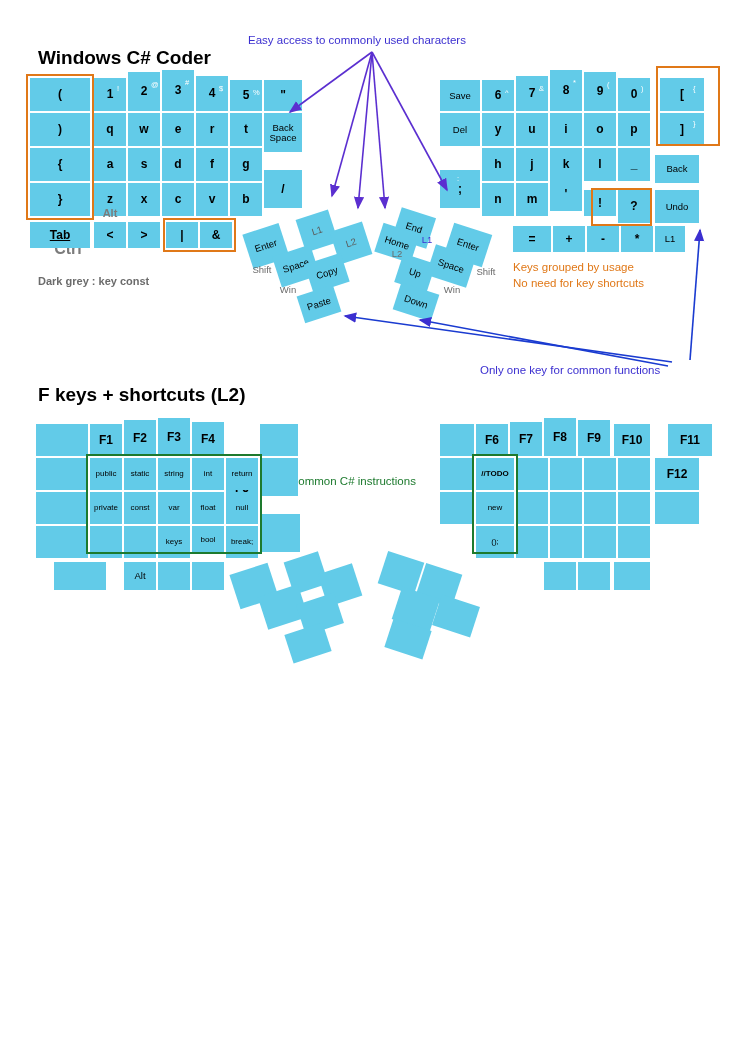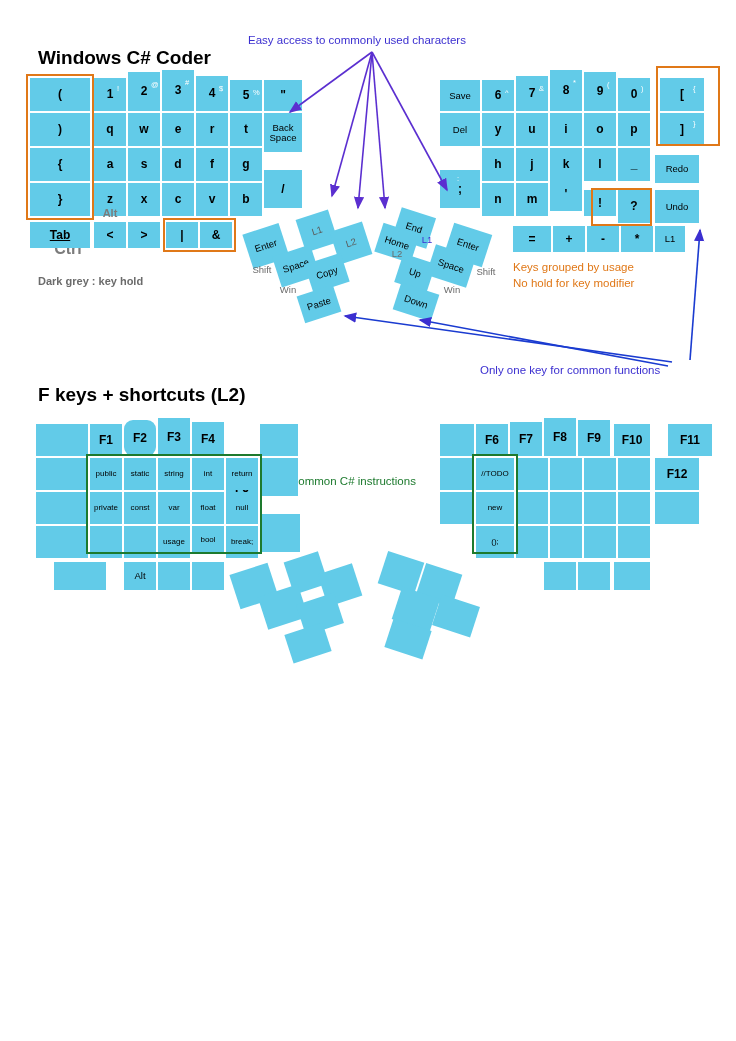--- a/index.html
+++ b/index.html
@@ -33,23 +33,23 @@
   svg.arrows{position:absolute;left:0;top:0;width:736px;height:1041px;overflow:visible;pointer-events:none;}
 </style>
 </head>
 <body>
 
 <div class="layer">
 
   <div class="title" style="left:38px;top:47px;">Windows C# Coder</div>
 
   <div class="note blue" style="left:248px;top:34px;">Easy access to commonly used characters</div>
-  <div class="note grey" style="left:38px;top:275px;">Dark grey : key hold</div>
+  <div class="note grey" style="left:38px;top:275px;">Dark grey : key const</div>
   <div class="note orange" style="left:513px;top:261px;">Keys grouped by usage</div>
-  <div class="note orange" style="left:513px;top:277px;">No hold for key modifier</div>
+  <div class="note orange" style="left:513px;top:277px;">No need for key shortcuts</div>
   <div class="note blue" style="left:480px;top:364px;">Only one key for common functions</div>
 
   <div class="key" style="left:30px;top:78px;width:60px;height:33px;">(</div>
   <div class="key" style="left:94px;top:78px;width:32px;height:33px;">1</div>
   <div class="key" style="left:128px;top:72px;width:32px;height:39px;">2</div>
   <div class="key" style="left:162px;top:70px;width:32px;height:41px;">3</div>
   <div class="key" style="left:196px;top:76px;width:32px;height:35px;">4</div>
   <div class="key" style="left:230px;top:80px;width:32px;height:31px;">5</div>
   <div class="key" style="left:264px;top:80px;width:38px;height:31px;">"</div>
   <div class="sup" style="left:117px;top:84px;">!</div>
@@ -122,21 +122,21 @@
   <div class="key" style="left:660px;top:113px;width:44px;height:33px;">]</div>
   <div class="sup" style="left:693px;top:119px;">}</div>
 
   <div class="key" style="left:440px;top:170px;width:40px;height:38px;">;</div>
   <div class="sup" style="left:457px;top:174px;">:</div>
   <div class="key" style="left:482px;top:148px;width:32px;height:33px;">h</div>
   <div class="key" style="left:516px;top:148px;width:32px;height:33px;">j</div>
   <div class="key" style="left:550px;top:148px;width:32px;height:33px;">k</div>
   <div class="key" style="left:584px;top:148px;width:32px;height:33px;">l</div>
   <div class="key" style="left:618px;top:148px;width:32px;height:33px;">_</div>
-  <div class="key small" style="left:655px;top:155px;width:44px;height:28px;">Redo</div>
+  <div class="key small" style="left:655px;top:155px;width:44px;height:28px;">Back</div>
 
   <div class="key" style="left:482px;top:183px;width:32px;height:33px;">n</div>
   <div class="key" style="left:516px;top:183px;width:32px;height:33px;">m</div>
   <div class="key" style="left:550px;top:178px;width:32px;height:33px;">'</div>
   <div class="key" style="left:584px;top:190px;width:32px;height:26px;">!</div>
   <div class="key" style="left:618px;top:190px;width:32px;height:33px;">?</div>
   <div class="key small" style="left:655px;top:190px;width:44px;height:33px;">Undo</div>
 
   <div class="key" style="left:513px;top:226px;width:38px;height:26px;">=</div>
   <div class="key" style="left:553px;top:226px;width:32px;height:26px;">+</div>
@@ -161,21 +161,21 @@
   <div class="box orange" style="left:591px;top:188px;width:61px;height:38px;"></div>
 
 </div>
 
 <div class="layer">
   <div class="title" style="left:38px;top:384px;">F keys + shortcuts (L2)</div>
   <div class="note green" style="left:290px;top:475px;">Common C# instructions</div>
 
   <div class="key" style="left:36px;top:424px;width:52px;height:32px;"></div>
   <div class="key" style="left:90px;top:424px;width:32px;height:32px;">F1</div>
-  <div class="key" style="left:124px;top:420px;width:32px;height:36px;border-radius:9px;">F2</div>
+  <div class="key" style="left:124px;top:420px;width:32px;height:36px;">F2</div>
   <div class="key" style="left:158px;top:418px;width:32px;height:38px;">F3</div>
   <div class="key" style="left:192px;top:422px;width:32px;height:34px;">F4</div>
   <div class="key" style="left:226px;top:424px;width:32px;height:32px;margin-top:48px;">F5</div>
   <div class="key" style="left:260px;top:424px;width:38px;height:32px;"></div>
 
   <div class="key tiny" style="left:36px;top:458px;width:52px;height:32px;"></div>
   <div class="key tiny" style="left:90px;top:458px;width:32px;height:32px;">public</div>
   <div class="key tiny" style="left:124px;top:458px;width:32px;height:32px;">static</div>
   <div class="key tiny" style="left:158px;top:458px;width:32px;height:32px;">string</div>
   <div class="key tiny" style="left:192px;top:458px;width:32px;height:32px;">int</div>
@@ -186,21 +186,21 @@
   <div class="key tiny" style="left:90px;top:492px;width:32px;height:32px;">private</div>
   <div class="key tiny" style="left:124px;top:492px;width:32px;height:32px;">const</div>
   <div class="key tiny" style="left:158px;top:492px;width:32px;height:32px;">var</div>
   <div class="key tiny" style="left:192px;top:492px;width:32px;height:32px;">float</div>
   <div class="key tiny" style="left:226px;top:492px;width:32px;height:32px;">null</div>
   <div class="key tiny" style="left:262px;top:514px;width:38px;height:38px;"></div>
 
   <div class="key tiny" style="left:36px;top:526px;width:52px;height:32px;"></div>
   <div class="key tiny" style="left:90px;top:526px;width:32px;height:32px;"></div>
   <div class="key tiny" style="left:124px;top:526px;width:32px;height:32px;"></div>
-  <div class="key tiny" style="left:158px;top:526px;width:32px;height:32px;">usage</div>
+  <div class="key tiny" style="left:158px;top:526px;width:32px;height:32px;">keys</div>
   <div class="key tiny" style="left:192px;top:526px;width:32px;height:28px;">bool</div>
   <div class="key tiny" style="left:226px;top:526px;width:32px;height:32px;">break;</div>
 
   <div class="key tiny" style="left:54px;top:562px;width:52px;height:28px;"></div>
   <div class="key small" style="left:124px;top:562px;width:32px;height:28px;">Alt</div>
   <div class="key tiny" style="left:158px;top:562px;width:32px;height:28px;"></div>
   <div class="key tiny" style="left:192px;top:562px;width:32px;height:28px;"></div>
 
   <div class="key" style="left:234px;top:568px;width:40px;height:36px;transform:rotate(-18deg);"></div>
   <div class="key" style="left:288px;top:556px;width:36px;height:34px;transform:rotate(-18deg);"></div>
@@ -211,21 +211,21 @@
 
   <div class="key" style="left:440px;top:424px;width:34px;height:32px;"></div>
   <div class="key" style="left:476px;top:424px;width:32px;height:32px;">F6</div>
   <div class="key" style="left:510px;top:422px;width:32px;height:34px;">F7</div>
   <div class="key" style="left:544px;top:418px;width:32px;height:38px;">F8</div>
   <div class="key" style="left:578px;top:420px;width:32px;height:36px;">F9</div>
   <div class="key" style="left:614px;top:424px;width:36px;height:32px;">F10</div>
   <div class="key" style="left:655px;top:424px;width:44px;height:32px;margin-left:13px;">F11</div>
 
   <div class="key tiny" style="left:440px;top:458px;width:34px;height:32px;"></div>
-  <div class="key tiny" style="left:476px;top:458px;width:38px;height:32px;">//TODO</div>
+  <div class="key tiny" style="left:476px;top:458px;width:38px;height:32px;font-weight:bold;">//TODO</div>
   <div class="key tiny" style="left:516px;top:458px;width:32px;height:32px;"></div>
   <div class="key tiny" style="left:550px;top:458px;width:32px;height:32px;"></div>
   <div class="key tiny" style="left:584px;top:458px;width:32px;height:32px;"></div>
   <div class="key tiny" style="left:618px;top:458px;width:32px;height:32px;"></div>
   <div class="key" style="left:655px;top:458px;width:44px;height:32px;">F12</div>
 
   <div class="key tiny" style="left:440px;top:492px;width:34px;height:32px;"></div>
   <div class="key tiny" style="left:476px;top:492px;width:38px;height:32px;">new</div>
   <div class="key tiny" style="left:516px;top:492px;width:32px;height:32px;"></div>
   <div class="key tiny" style="left:550px;top:492px;width:32px;height:32px;"></div>

